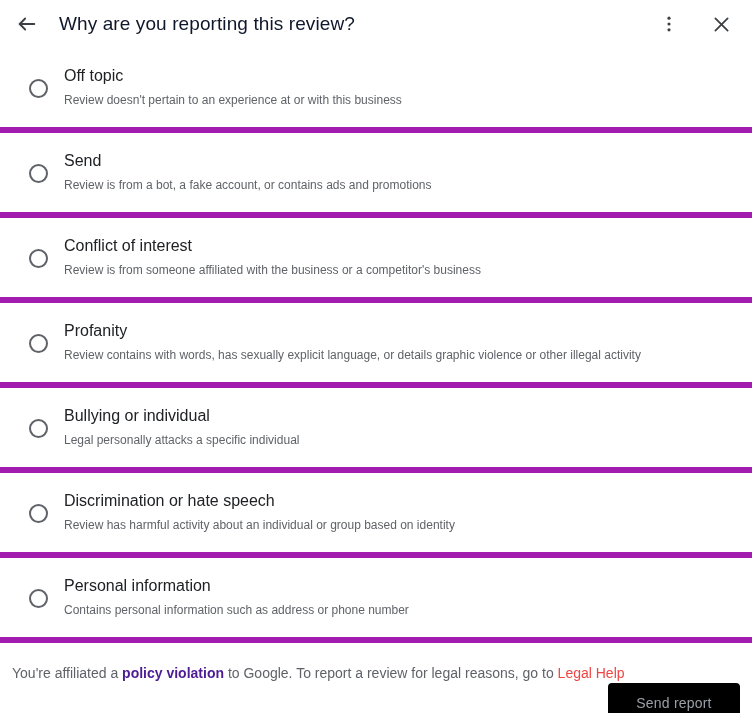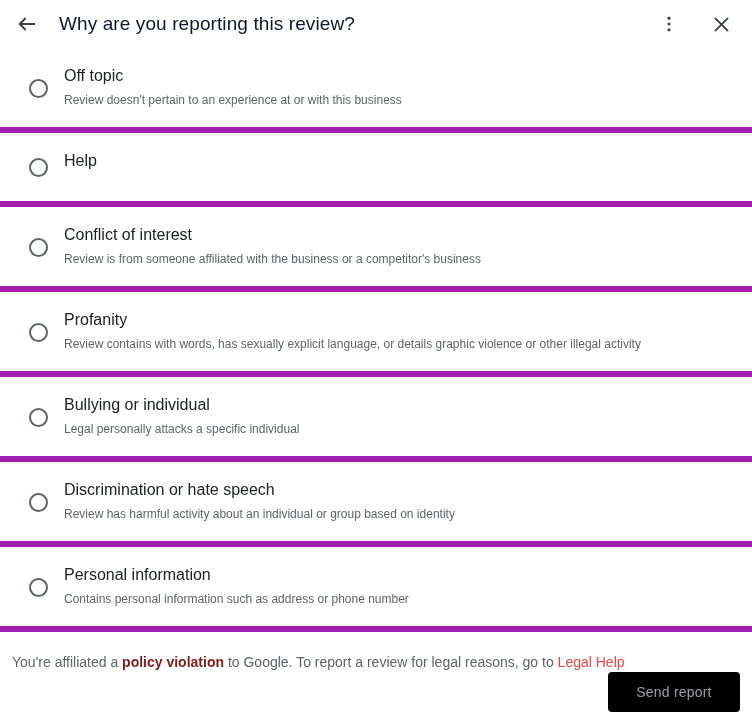--- a/index.html
+++ b/index.html
@@ -117,21 +117,21 @@
   }
 
   
   .footer-note {
     padding: 20px 12px 0 12px;
     font-size: 14px;
     color: #5f6368;
     line-height: 20px;
   }
   .footer-note b {
-    color: #7f1d1d;
+    color: #4c1d95;
     font-weight: bold;
   }
   .footer-link {
     color: #ef4444;
     text-decoration: none;
     cursor: pointer;
   }
 
   
   .actions {
@@ -200,21 +200,22 @@
         <div class="option-text">
           <div class="option-title">Off topic</div>
           <div class="option-desc">Review doesn't pertain to an experience at or with this business</div>
         </div>
       </li>
       <li class="option-row">
         <div class="radio-wrap">
           <span class="radio"></span>
         </div>
         <div class="option-text">
-          <div class="option-title">Help</div>
+          <div class="option-title">Send</div>
+          <div class="option-desc">Review is from a bot, a fake account, or contains ads and promotions</div>
         </div>
       </li>
       <li class="option-row">
         <div class="radio-wrap">
           <span class="radio"></span>
         </div>
         <div class="option-text">
           <div class="option-title">Conflict of interest</div>
           <div class="option-desc">Review is from someone affiliated with the business or a competitor's business</div>
         </div>

